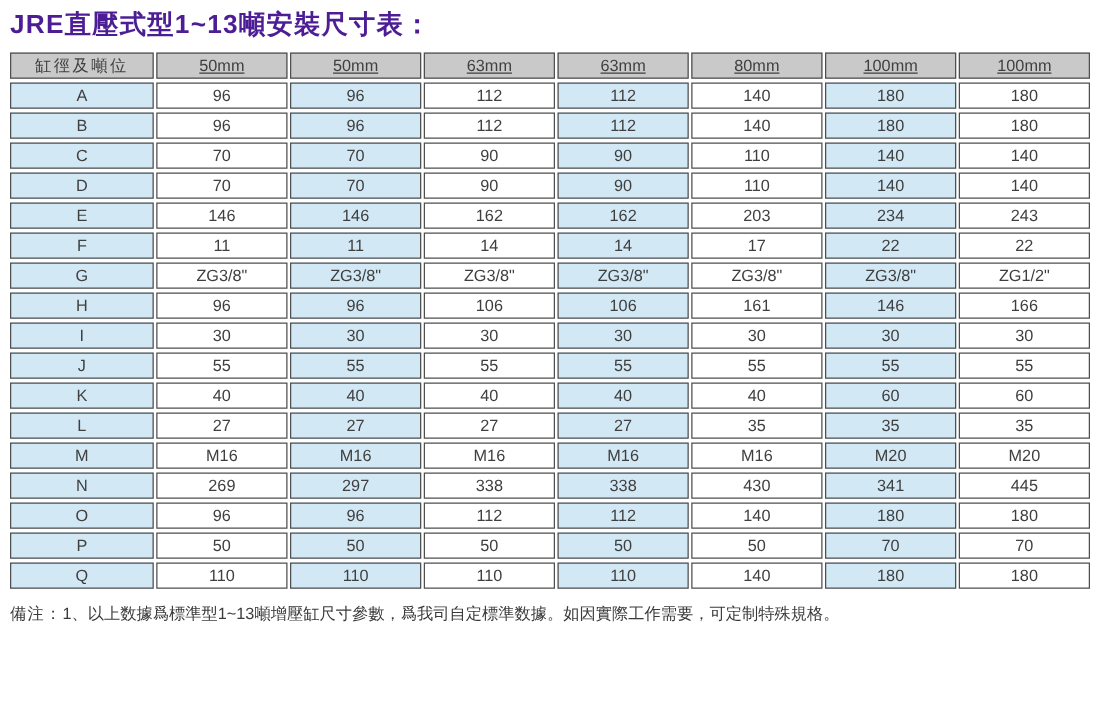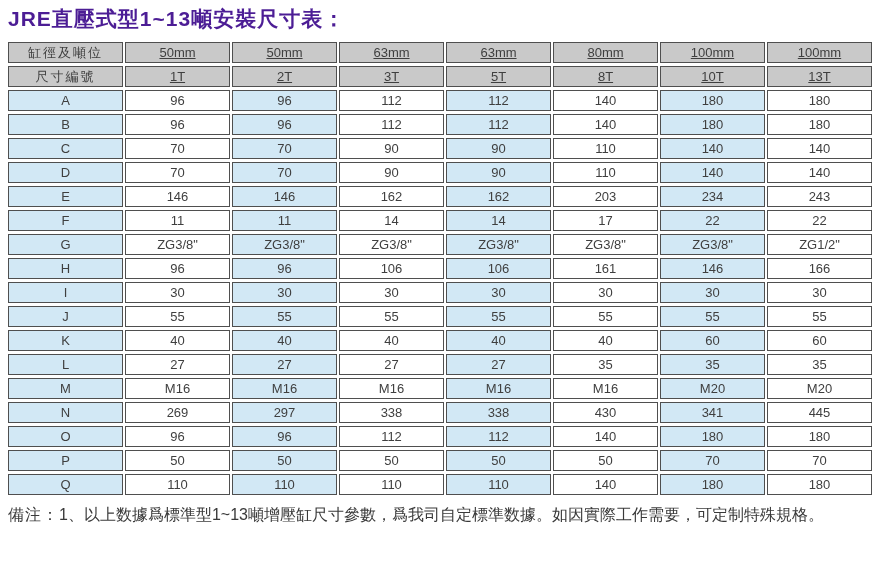--- a/index.html
+++ b/index.html
@@ -38,21 +38,21 @@
     overflow:hidden;
     white-space:nowrap;
   }
   td.hdr{background:var(--header-bg);color:#333;text-decoration:underline;}
   td.hdr-label{background:var(--header-bg);color:#333;letter-spacing:2px;}
   td.label-col{background:var(--stripe-blue);}
   td.blue{background:var(--stripe-blue);}
   td.white{background:#ffffff;}
   .notes{
     margin:8px 0 0 8px;
-    font-size:16px;
+    font-size:13px;
     color:#3a3a3a;
     line-height:18px;
   }
   .notes .note-line{white-space:nowrap;}
   .notes .indent{padding-left:37px;}
   .notes .prefix{letter-spacing:1px;}
 </style>
 </head>
 <body>
 
@@ -73,30 +73,20 @@
     <tr>
       <td class="hdr-label">缸徑及噸位</td>
       <td class="hdr">50mm</td>
       <td class="hdr">50mm</td>
       <td class="hdr">63mm</td>
       <td class="hdr">63mm</td>
       <td class="hdr">80mm</td>
       <td class="hdr">100mm</td>
       <td class="hdr">100mm</td>
     </tr>
-    <tr>
-      <td class="hdr-label">尺寸編號</td>
-      <td class="hdr">1T</td>
-      <td class="hdr">2T</td>
-      <td class="hdr">3T</td>
-      <td class="hdr">5T</td>
-      <td class="hdr">8T</td>
-      <td class="hdr">10T</td>
-      <td class="hdr">13T</td>
-    </tr>
   </thead>
   <tbody>
       <tr>
         <td class="label-col">A</td>
         <td class="white">96</td>
         <td class="blue">96</td>
         <td class="white">112</td>
         <td class="blue">112</td>
         <td class="white">140</td>
         <td class="blue">180</td>

